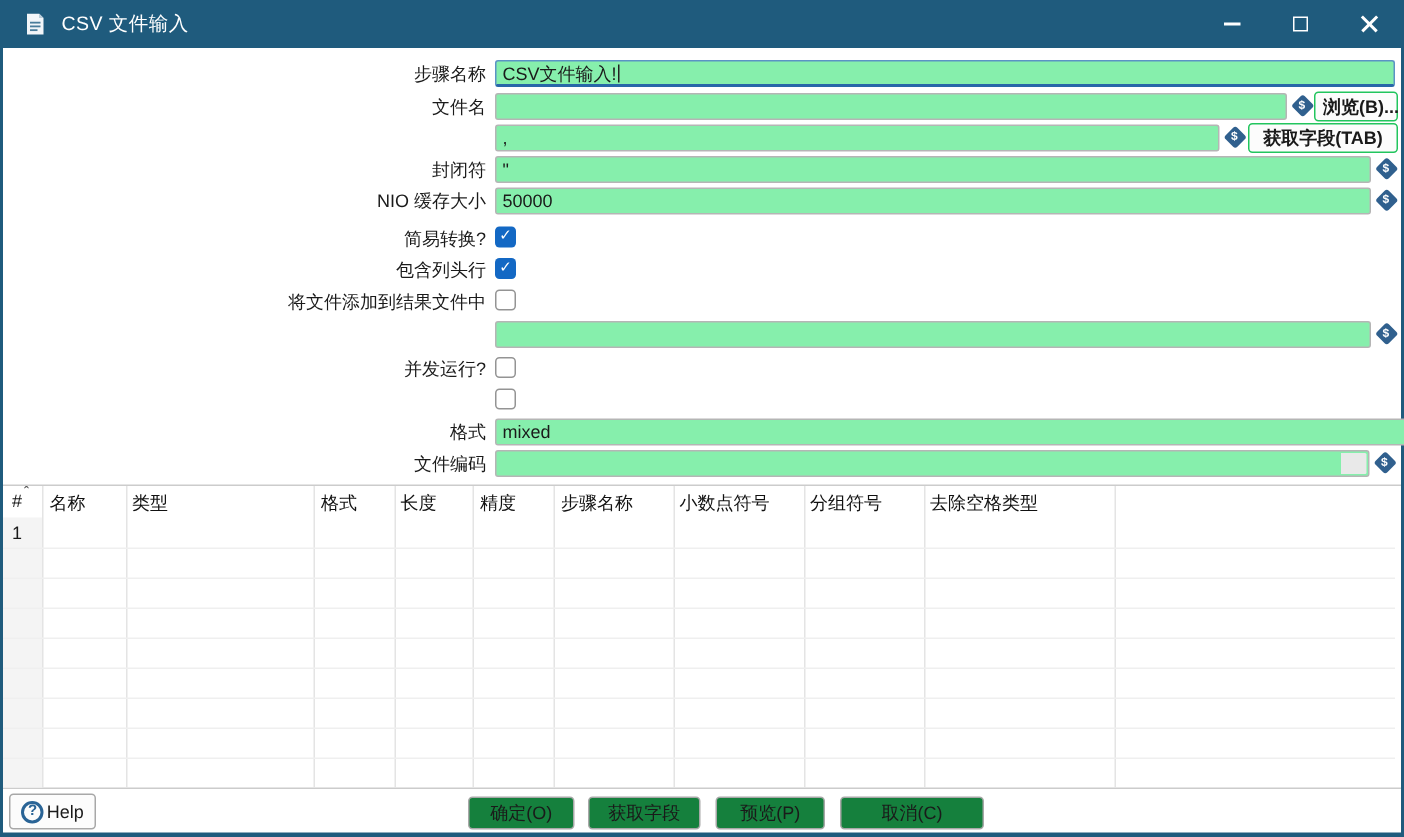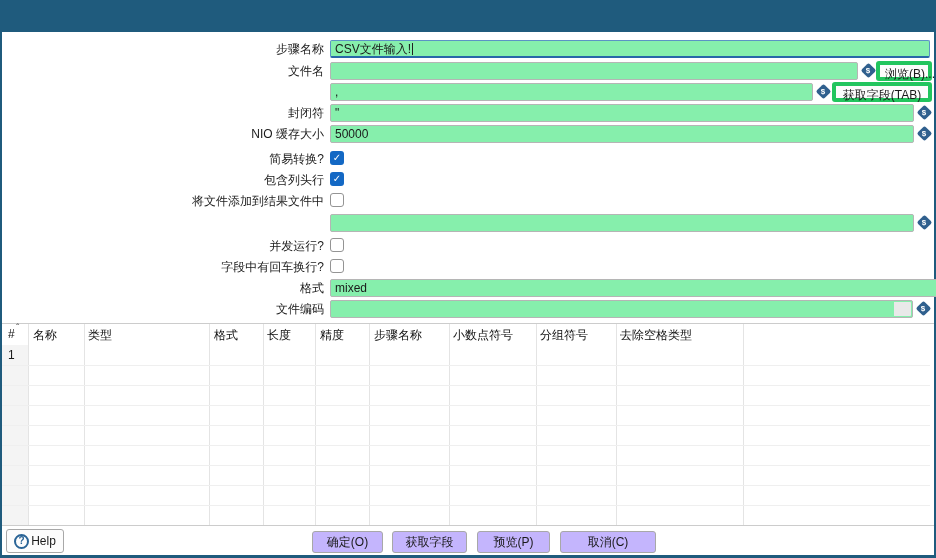--- a/index.html
+++ b/index.html
@@ -20,48 +20,71 @@
   .frow{position:absolute;left:0;right:0;height:18px;}
   .flabel{position:absolute;left:0;top:0;width:322px;text-align:right;line-height:18px;white-space:nowrap;}
   .tinput{position:absolute;top:0;box-sizing:border-box;height:18px;border:1px solid #b5b5b5;border-radius:2px;
           background:#86efac;line-height:16px;padding:0 4px;white-space:pre;overflow:hidden;}
   .tinput.focus{border:1px solid #5b93c5;border-bottom:2px solid #2867a8;}
   .caret{display:inline-block;width:1px;height:12px;background:#222;vertical-align:-2px;margin-left:1px;}
   .combo-end{position:absolute;top:1px;bottom:1px;right:1px;width:17px;background:#e9e9e9;border-radius:0 1px 1px 0;}
   .diamond{position:absolute;top:3px;width:11px;height:11px;background:#30608e;transform:rotate(45deg);
            display:flex;align-items:center;justify-content:center;border-radius:2px;}
   .diamond .dollar{transform:rotate(-45deg);color:#fff;font-size:8px;font-weight:bold;line-height:1;}
-  .sbtn{position:absolute;top:-1px;box-sizing:border-box;height:20px;border:4px solid #22c55e;border-radius:3px;
-        background:#fcfcfc;text-align:center;line-height:18px;white-space:nowrap;padding:0 5px;}
+  .sbtn{position:absolute;top:-1px;box-sizing:border-box;height:20px;border:1px solid #22c55e;border-radius:3px;
+        background:#fcfcfc;text-align:center;line-height:18px;white-space:nowrap;padding:0 5px;font-weight:bold;}
   .cb{position:absolute;left:328px;top:1px;width:14px;height:14px;box-sizing:border-box;border-radius:3px;
       display:flex;align-items:center;justify-content:center;}
   .cb[data-checked="true"]{background:#1368c4;}
   .cb[data-checked="false"]{background:#fff;border:1px solid #949494;}
   .cb .check{color:#fff;font-size:10px;line-height:1;}
   
   .gtable{position:absolute;top:291px;left:0;right:0;height:201px;border-top:1px solid #cccccc;border-bottom:1px solid #cccccc;box-sizing:content-box;}
   .numcol{position:absolute;left:0;top:21px;bottom:0;width:26px;background:#f4f4f4;}
   .vline{position:absolute;top:0;bottom:0;width:1px;background:#e4e4e4;}
   .hline{position:absolute;left:0;right:4px;height:1px;background:#efefef;}
   .th{position:absolute;top:3px;white-space:nowrap;color:#111;}
   .sortc{position:absolute;top:-1px;font-size:10px;color:#555;}
   .rowcell{position:absolute;white-space:nowrap;}
   
   .fbtn{position:absolute;box-sizing:border-box;height:22px;top:499px;border:1px solid #a8a8a8;border-radius:3px;
-        background:#c4b5fd;text-align:center;line-height:20px;}
+        background:#15803d;text-align:center;line-height:20px;}
   .help-btn{position:absolute;left:4px;top:497px;width:58px;height:24px;box-sizing:border-box;border:1px solid #a8a8a8;
             border-radius:3px;background:#fcfcfc;display:flex;align-items:center;justify-content:center;gap:2px;}
   .help-circle{width:15px;height:15px;box-sizing:border-box;border:2px solid #2a6496;border-radius:50%;color:#2a6496;
                font-size:10px;font-weight:bold;display:flex;align-items:center;justify-content:center;line-height:1;}
 </style>
 </head>
 <body>
 
 <div class="window">
 
+  <div class="titlebar">
+    <span class="title-icon">
+      <svg width="13" height="15" viewBox="0 0 13 15">
+        <path d="M1 0 h8 l3 3 v11 h-11 z" fill="#f2f6f9"></path>
+        <path d="M9 0 l3 3 h-3 z" fill="#b9cdd9"></path>
+        <rect x="3" y="5.5" width="7" height="1.2" fill="#4a7d9b"></rect>
+        <rect x="3" y="8" width="7" height="1.2" fill="#4a7d9b"></rect>
+        <rect x="3" y="10.5" width="5" height="1.2" fill="#4a7d9b"></rect>
+      </svg>
+    </span>
+    <span class="title-text">CSV 文件输入</span>
+    <div class="win-controls">
+      <div class="win-btn">
+          <span class="min-glyph"></span>
+        </div>
+      <div class="win-btn">
+          <span class="max-glyph"></span>
+        </div>
+      <div class="win-btn">
+          <span class="close-glyph"></span>
+        </div>
+    </div>
+  </div>
 
   <div class="content">
 
     <div class="frow" style="top:8px">
       <span class="flabel">步骤名称</span>
       <div class="tinput focus" style="left:328px;width:600px;"><span>CSV文件输入!</span><span class="caret"></span></div>
     </div>
 
     <div class="frow" style="top:30px">
       <span class="flabel">文件名</span>
@@ -121,21 +144,20 @@
           <span class="dollar">$</span>
         </span>
     </div>
 
     <div class="frow" style="top:205px">
       <span class="flabel">并发运行?</span>
       <span class="cb" data-checked="false"></span>
     </div>
 
     <div class="frow" style="top:226px">
-      <span class="flabel">字段中有回车换行?</span>
       <span class="cb" data-checked="false"></span>
     </div>
 
     <div class="frow" style="top:247px">
       <span class="flabel">格式</span>
       <div class="tinput" style="left:328px;width:662px;"><span>mixed</span><span class="combo-end"></span></div>
     </div>
 
     <div class="frow" style="top:268px">
       <span class="flabel">文件编码</span>

